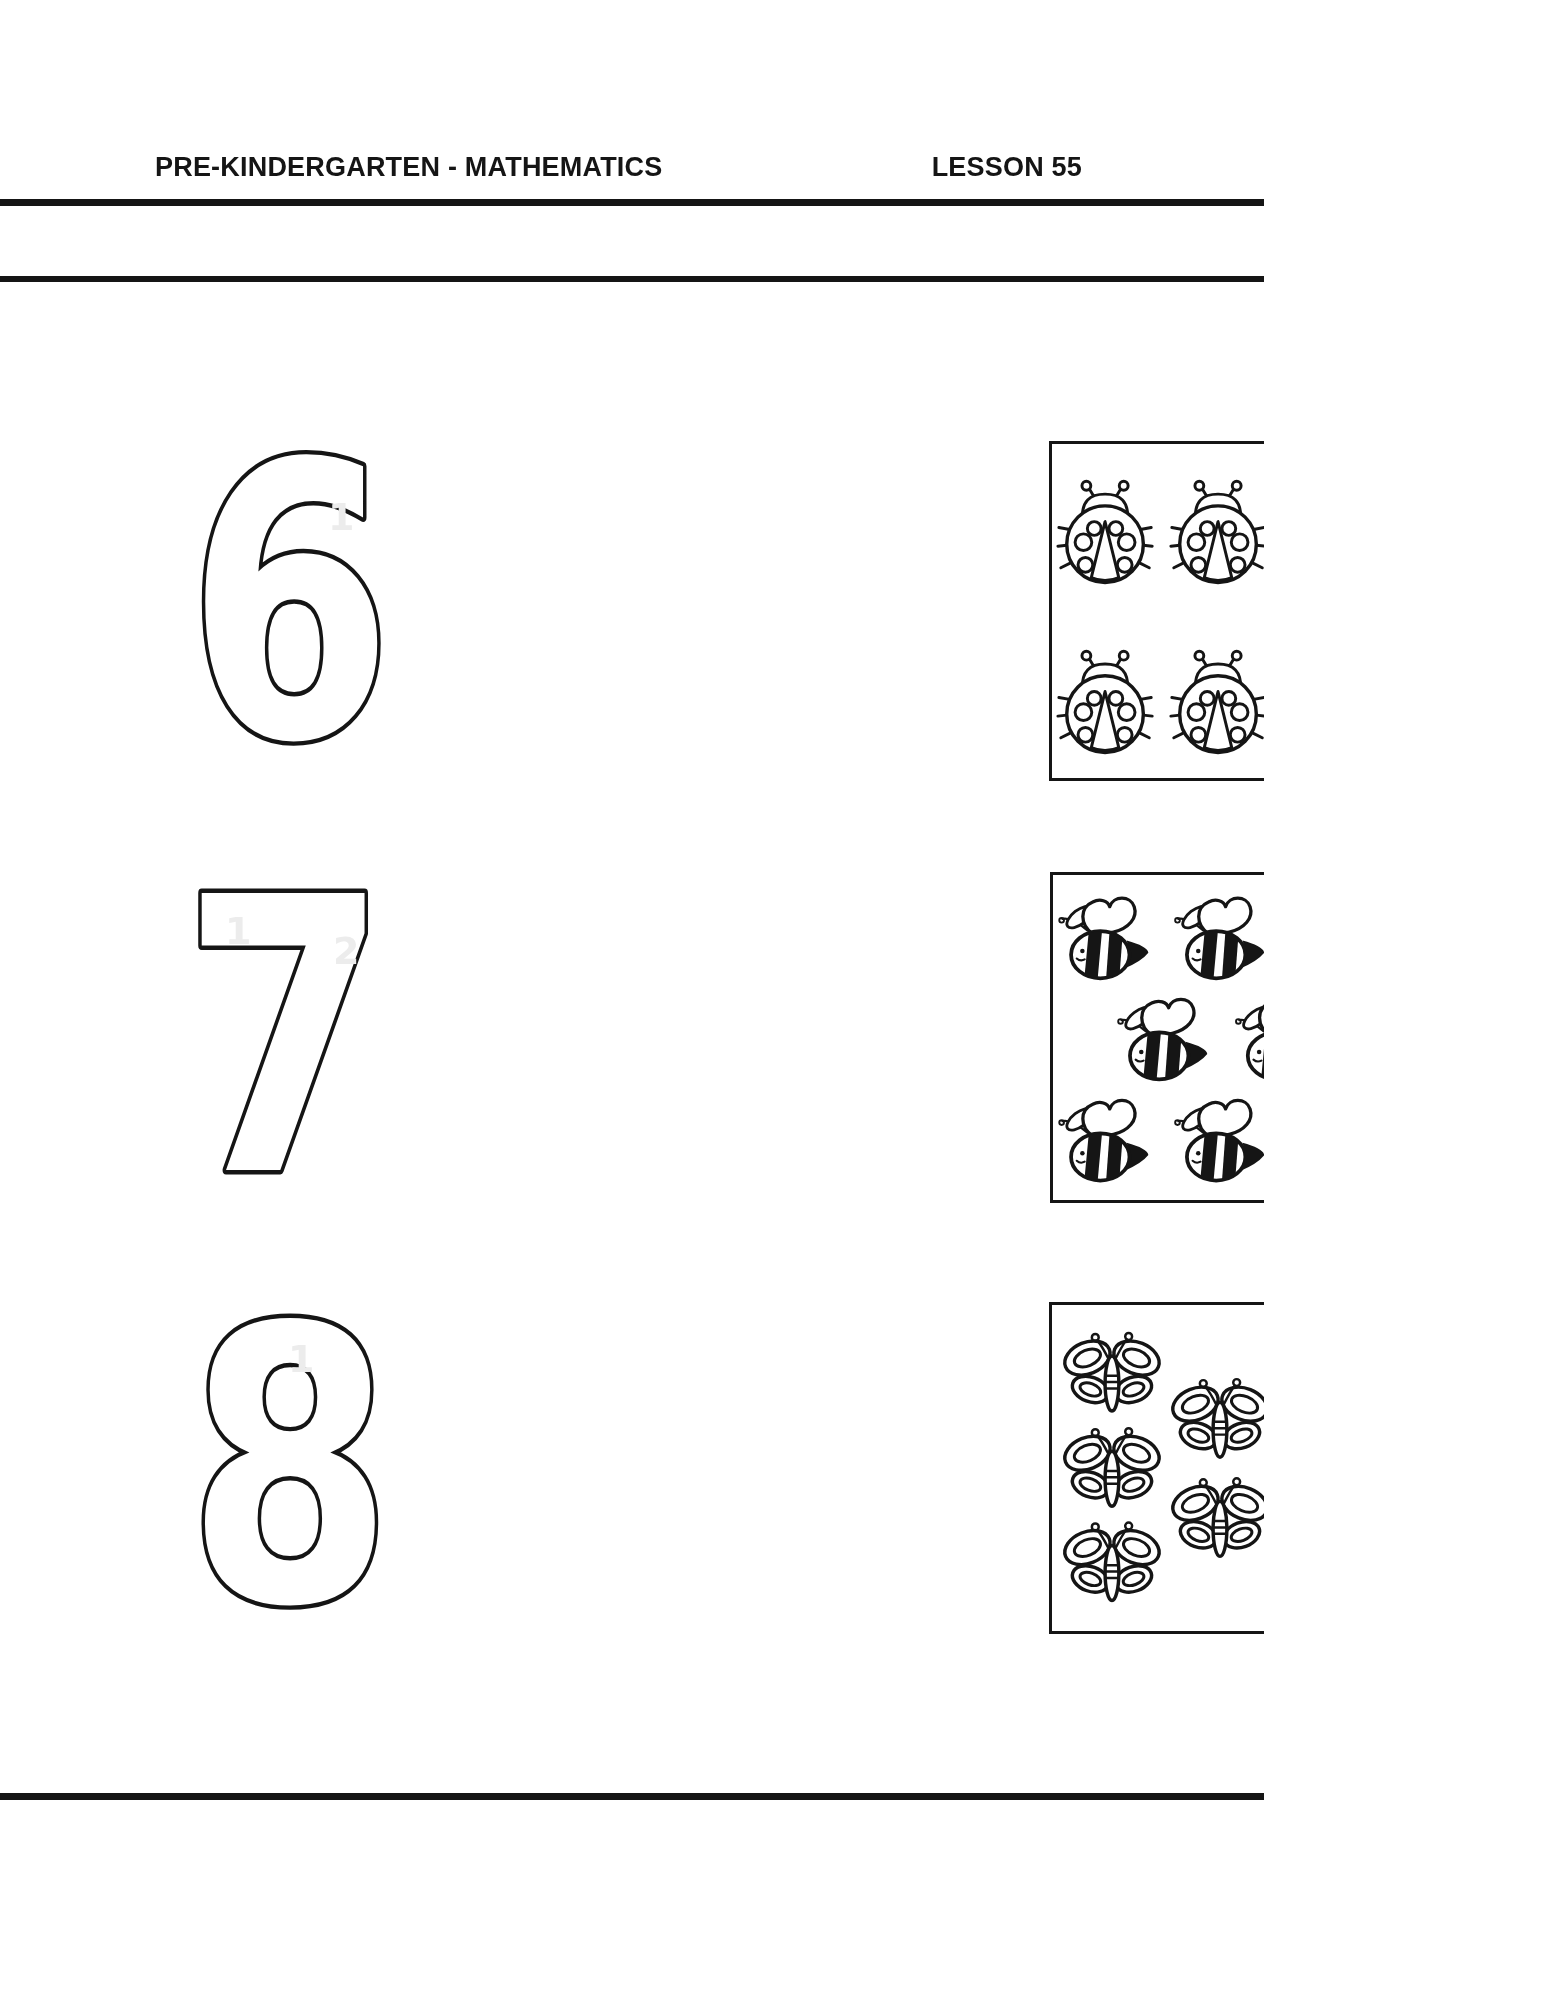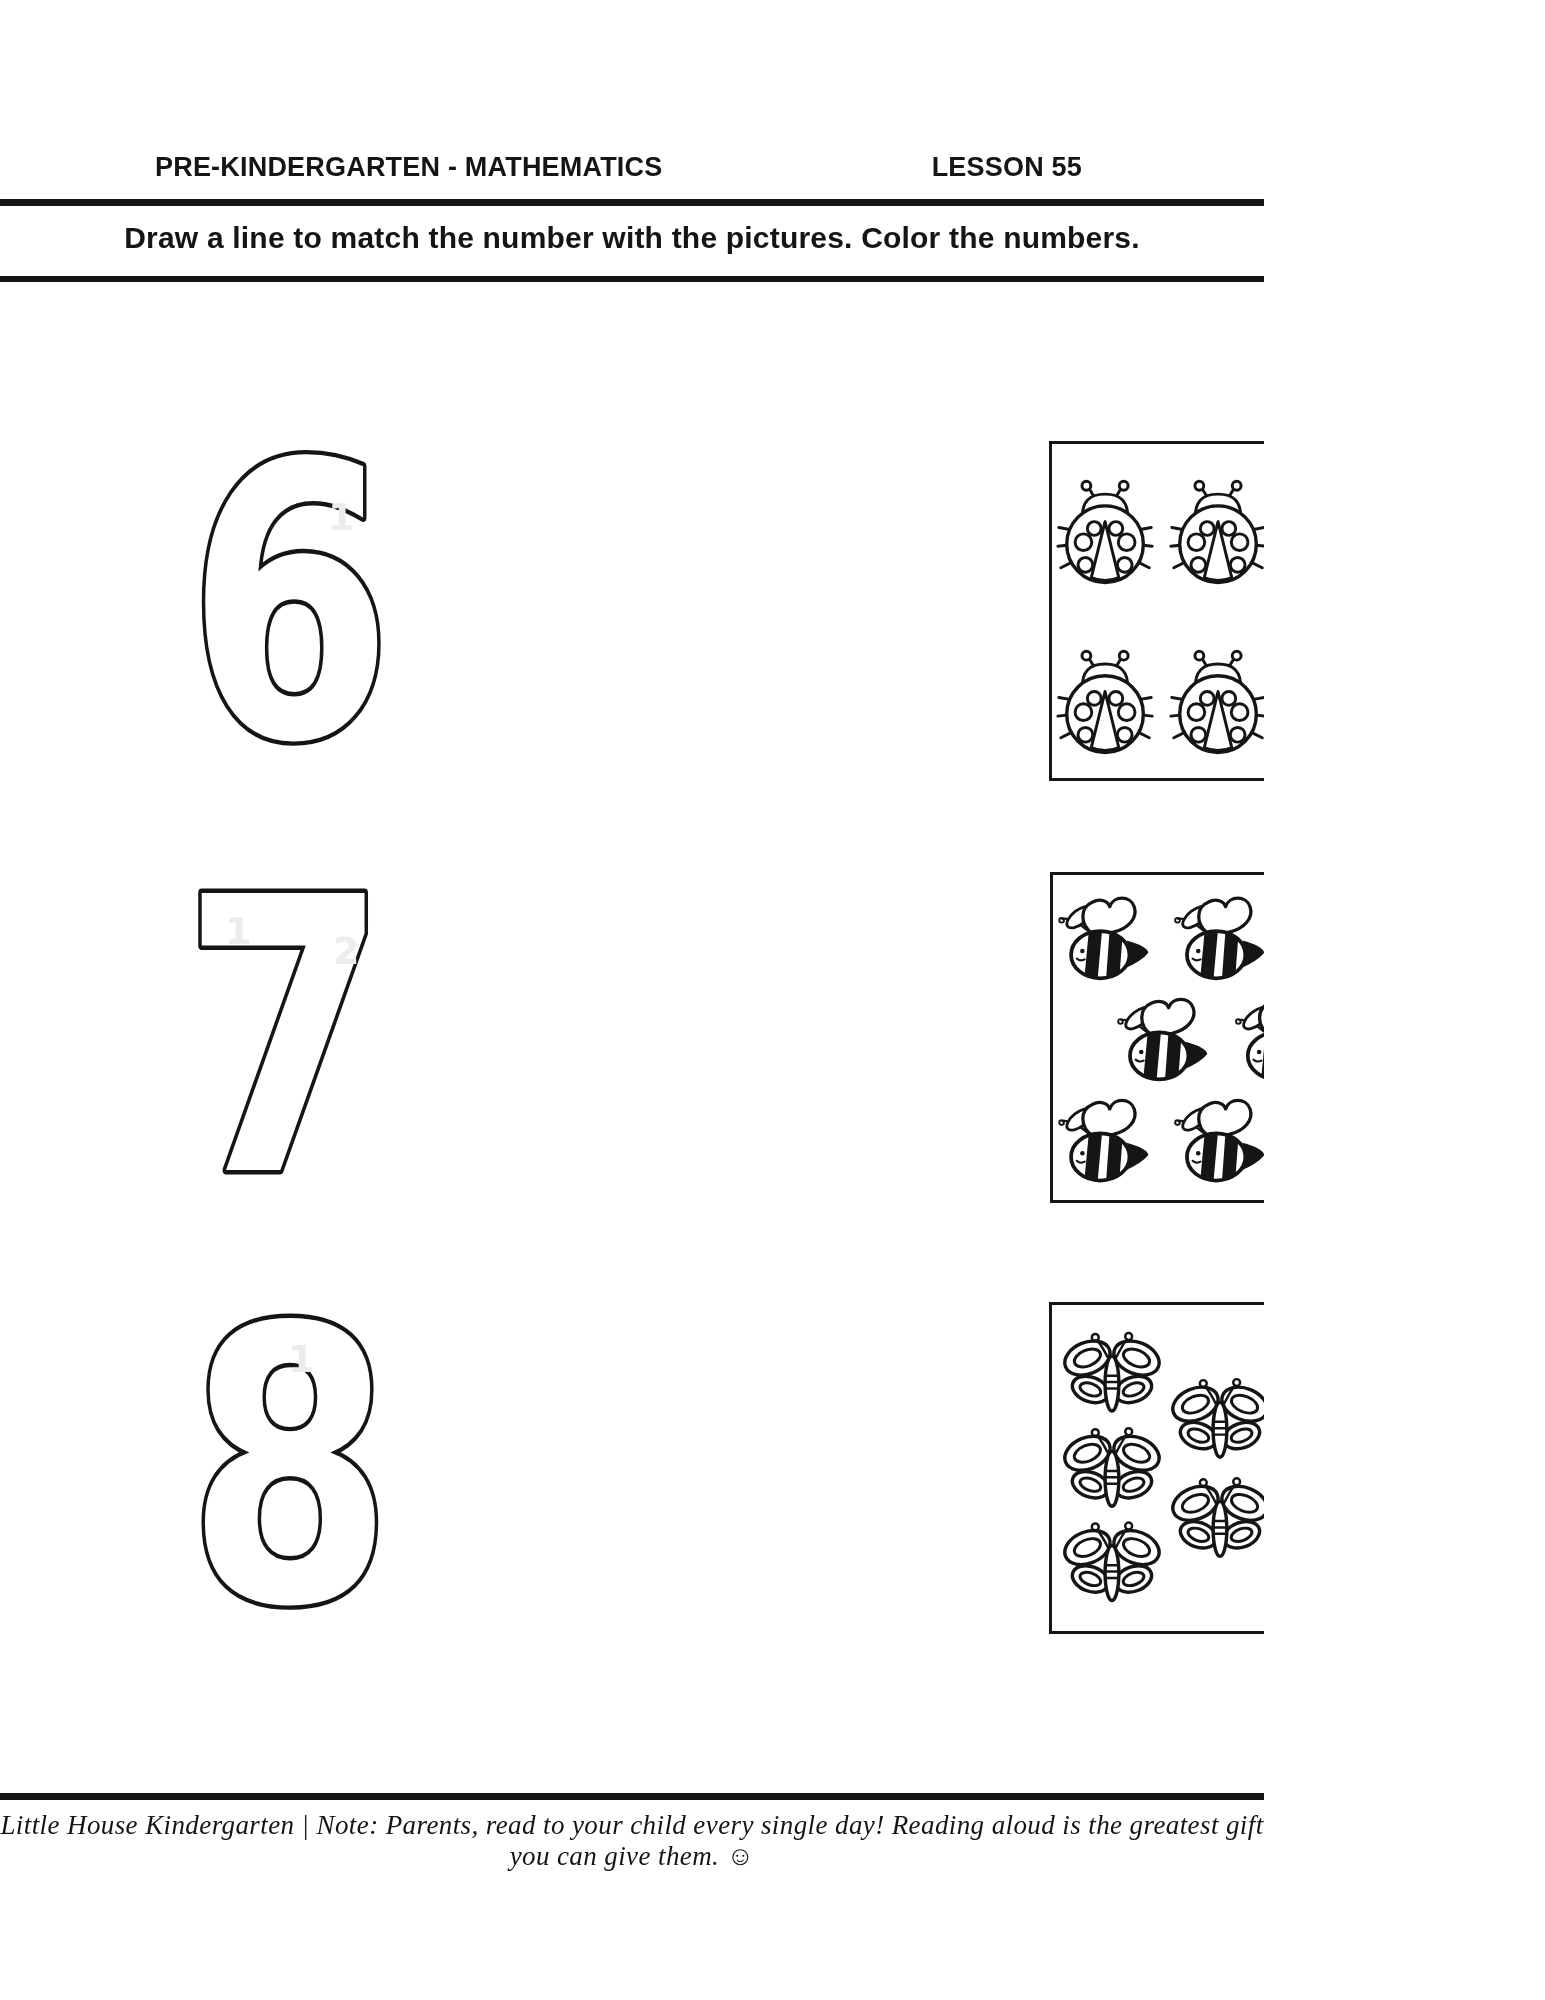--- a/index.html
+++ b/index.html
@@ -114,21 +114,20 @@
         <circle class="ink-line" stroke-width="2.5" cx="69" cy="12" r="3.5"></circle>
         <ellipse class="ink-shape" stroke-width="3.5" cx="52" cy="60" rx="7" ry="28"></ellipse>
         <path class="ink-line" stroke-width="2.5" d="M45.5 52 H58.5 M45.5 58.5 H58.5 M45.5 65 H58.5"></path>
       </symbol>
     </defs>
   </svg>
 
   <div class="course">PRE-KINDERGARTEN - MATHEMATICS</div>
   <div class="lesson">LESSON 55</div>
   <div class="rule rule-1"></div>
-  <div class="instruction">Draw a line to match the number with the pictures. Color the numbers.</div>
   <div class="rule rule-2"></div>
 
   <svg class="bubble bubble-6" viewBox="0 0 200 290">
     <g transform="translate(100 278) scale(0.78 1)">
       <text class="digit" x="0" y="0" text-anchor="middle">6</text>
     </g>
     <text class="hint" x="138" y="72">1</text>
   </svg>
 
   <svg class="bubble bubble-7" viewBox="0 0 200 290">
@@ -174,15 +173,14 @@
         <use href="#sym-butterfly" x="119" y="67" width="104" height="96"></use>
         <use href="#sym-butterfly" x="229" y="67" width="104" height="96"></use>
         <use href="#sym-butterfly" x="9" y="117" width="104" height="96"></use>
         <use href="#sym-butterfly" x="119" y="168" width="104" height="96"></use>
         <use href="#sym-butterfly" x="229" y="168" width="104" height="96"></use>
         <use href="#sym-butterfly" x="9" y="213" width="104" height="96"></use>
       </svg>
   </div>
 
   <div class="rule rule-footer"></div>
-  <div class="footer-note">Little House Kindergarten | Note: Parents, read to your child every single day! Reading aloud is the greatest gift you can give them. ☺</div>
 
 </div>
 
 </body></html>

